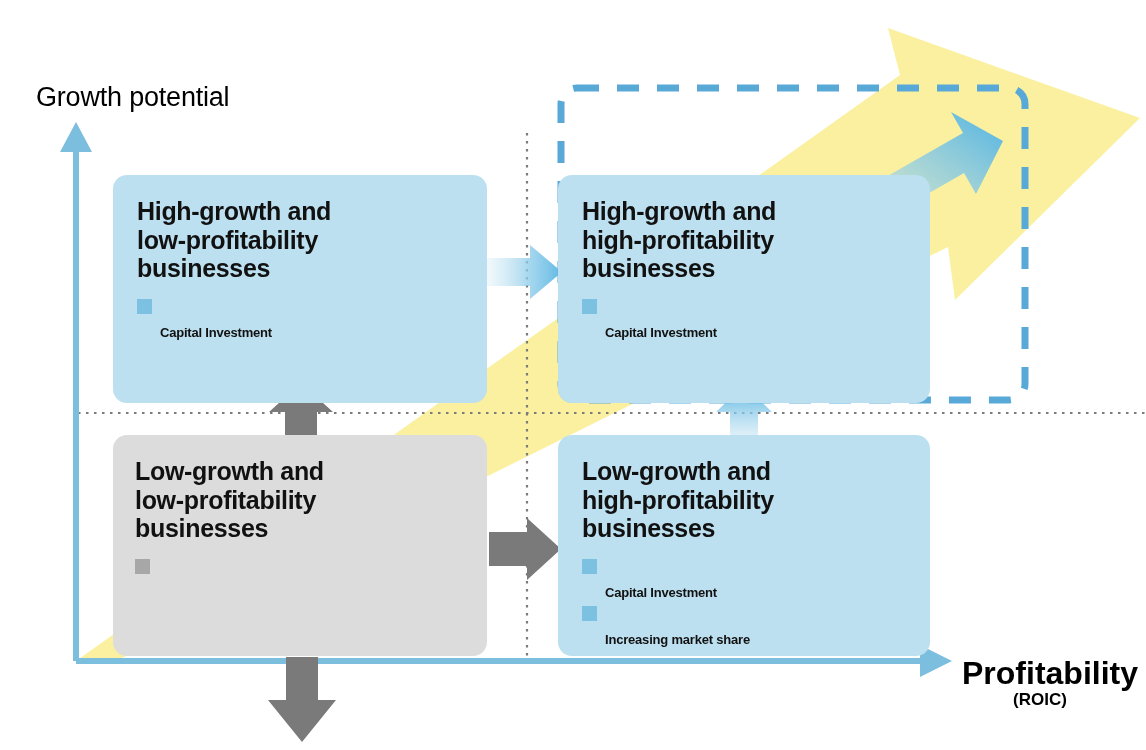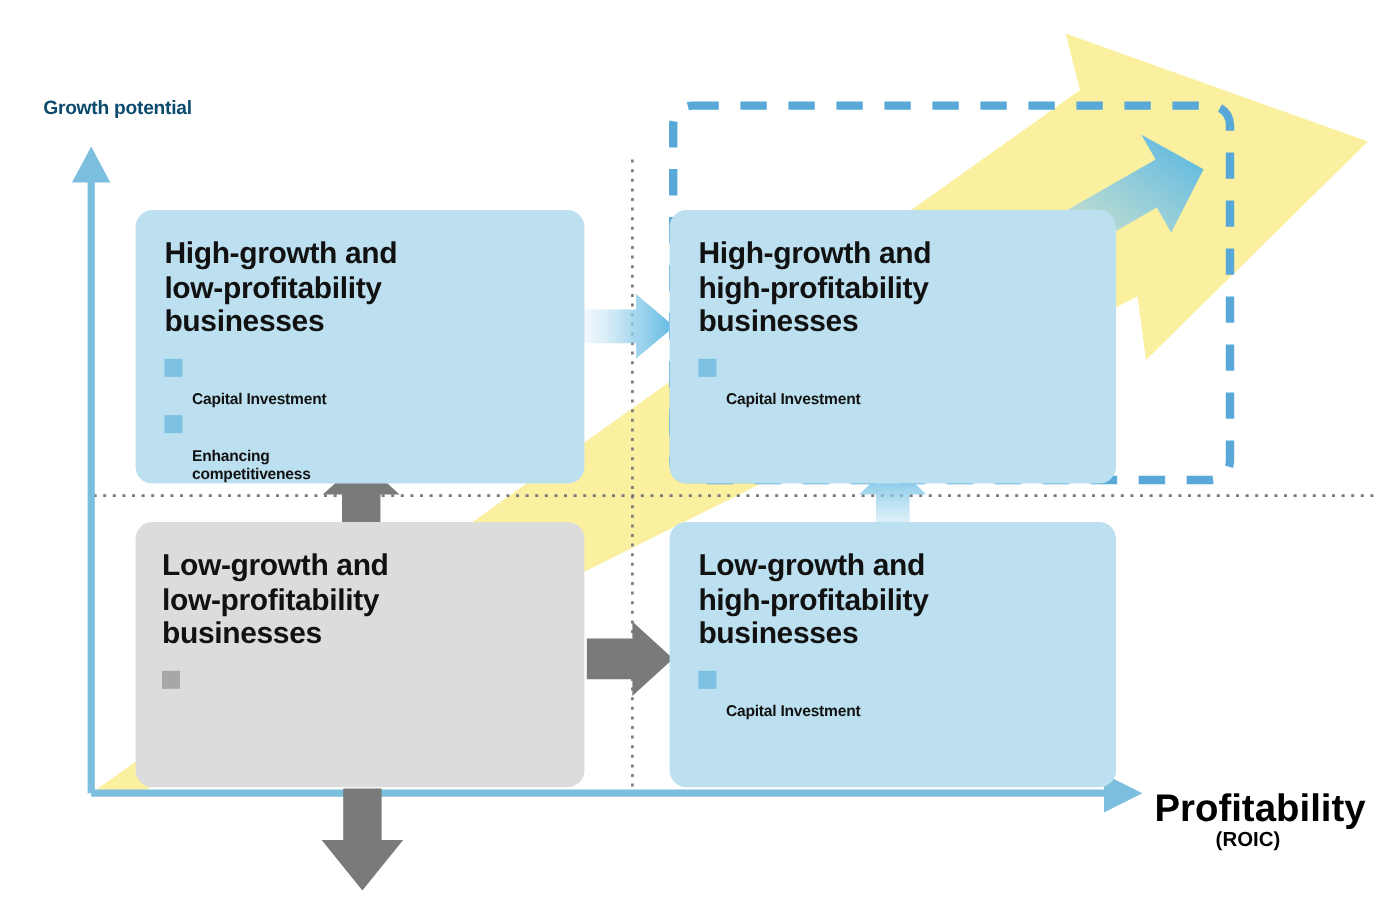--- a/index.html
+++ b/index.html
@@ -5,22 +5,22 @@
   html,body{margin:0;padding:0;background:#ffffff;}
   body{width:1146px;height:750px;overflow:hidden;
        font-family:"Liberation Sans","DejaVu Sans",sans-serif;}
   #stage{position:relative;width:1146px;height:750px;background:#fff;}
   #stage > *{position:absolute;}
 
   svg.layer{position:absolute;left:0;top:0;width:1146px;height:750px;
             pointer-events:none;}
 
   
-  .axis-label-y{left:36px;top:82px;font-size:16px;font-weight:bold;
-                color:#0c4a6e;letter-spacing:-.2px;white-space:nowrap;}
+  .axis-label-y{left:36px;top:82px;font-size:27px;font-weight:normal;
+                color:#000000;letter-spacing:-.2px;white-space:nowrap;}
   .axis-label-x{left:962px;top:655px;font-size:32px;font-weight:bold;
                 color:#000;white-space:nowrap;}
   .axis-sub-x{left:1013px;top:690px;font-size:17px;font-weight:bold;
               color:#000;white-space:nowrap;}
 
   
   .card{border-radius:14px;box-sizing:border-box;padding:22px 20px 16px 22px;}
   .card.blue{background:#bde0f0;padding-left:24px;}
   .card.gray{background:#dcdcdc;}
   .card-title{font-size:25px;font-weight:bold;color:#111;
@@ -124,25 +124,20 @@
 
   <div class="card blue" id="card-tl">
     <div class="card-title">High-growth and
 low-profitability
 businesses</div>
     <ul class="bullets">
       <li>
         <span class="sq"></span>
         <span>Capital Investment</span>
       </li>
-      <li>
-        <span class="sq"></span>
-        <span>Enhancing
-competitiveness</span>
-      </li>
     </ul>
   </div>
 
   <div class="card blue" id="card-tr">
     <div class="card-inner">
       <div class="card-title">High-growth and
 high-profitability
 businesses</div>
       <ul class="bullets">
         <li>
@@ -166,16 +161,20 @@
 
   <div class="card blue" id="card-br">
     <div class="card-title">Low-growth and
 high-profitability
 businesses</div>
     <ul class="bullets">
       <li>
         <span class="sq"></span>
         <span>Capital Investment</span>
       </li>
+      <li>
+        <span class="sq"></span>
+        <span>Increasing market share</span>
+      </li>
     </ul>
   </div>
 
 </div>
 
 </body></html>

